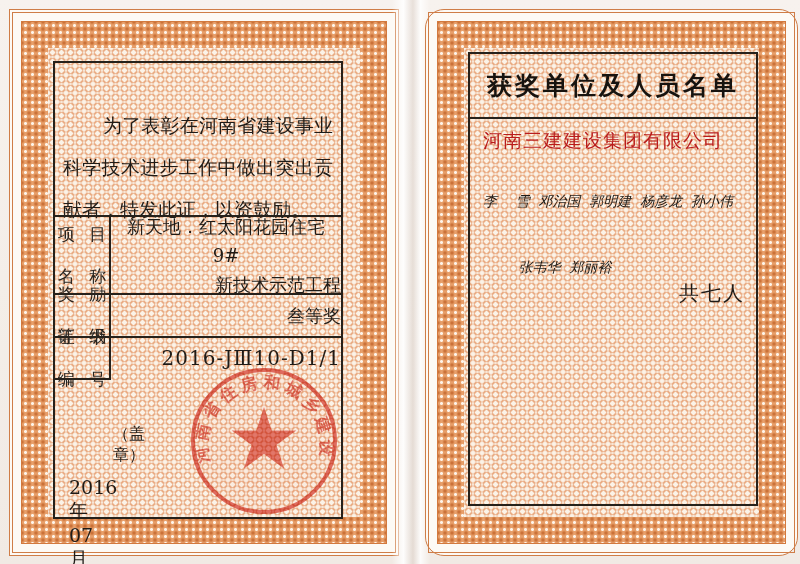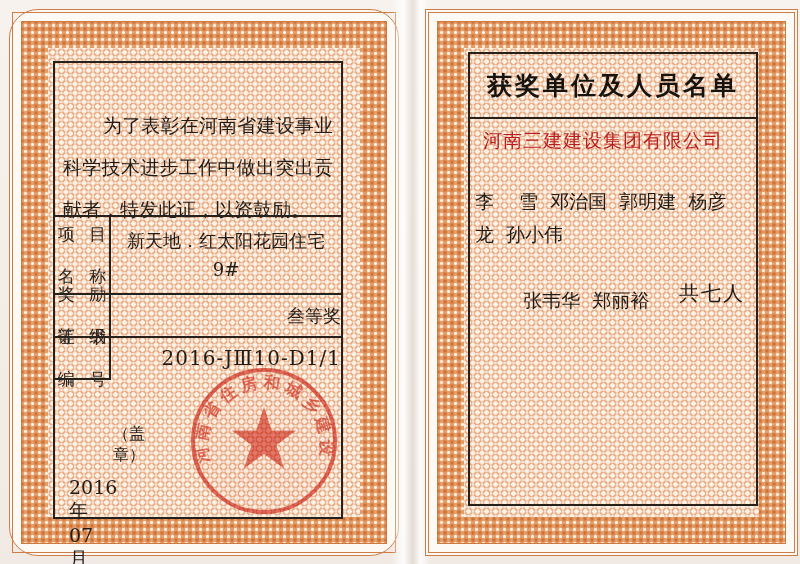--- a/index.html
+++ b/index.html
@@ -32,22 +32,22 @@
   }
   .interior{
     position:absolute;inset:26px;
     background-color:#fbf3e8;
     background-image:
       radial-gradient(circle, rgba(226,140,88,0) 2px, rgba(226,140,88,.52) 2.6px 3.5px, rgba(226,140,88,0) 4.1px),
       radial-gradient(circle, rgba(226,140,88,0) 2px, rgba(226,140,88,.52) 2.6px 3.5px, rgba(226,140,88,0) 4.1px);
     background-size:9px 9px;
     background-position:0 0,4.5px 4.5px;
   }
-  #page1{left:9px;top:9px;width:388px;height:545px;border-radius:29px;}
-  #page2{left:425px;top:9px;width:371px;height:545px;}
+  #page1{left:9px;top:9px;width:388px;height:545px;}
+  #page2{left:425px;top:9px;width:371px;height:545px;border-radius:19px;}
   
   .frame{position:absolute;border:2px solid #26211b;}
   #frame1{left:43px;top:51px;width:286px;height:454px;}
   #frame2{left:42px;top:42px;width:286px;height:450px;}
   .grid1{
     display:grid;width:100%;height:100%;
     grid-template-columns:56px 1fr;
     grid-template-rows:152px 78px 43px 42px 1fr;
   }
   .intro{
@@ -80,21 +80,21 @@
     mix-blend-mode:multiply;opacity:.82;
     pointer-events:none;
   }
   
   .title-row{
     height:63px;border-bottom:2px solid #26211b;
     display:flex;align-items:center;justify-content:center;
   }
   .cert-title{font-size:25px;font-weight:bold;letter-spacing:3px;color:#17130f;}
   .company{position:absolute;left:13px;top:74px;font-size:19px;letter-spacing:1px;color:#b91c1c;}
-  .names{position:absolute;left:5px;right:12px;top:131px;font-size:19px;line-height:33px;white-space:pre-wrap;color:#1f1b17;}
+  .names{position:absolute;left:13px;right:12px;top:131px;font-size:14px;line-height:33px;white-space:pre-wrap;color:#1f1b17;font-style:italic;}
   .total{position:absolute;right:11px;top:226px;font-size:20px;letter-spacing:2px;color:#1f1b17;}
 </style>
 </head>
 <body>
 
 <div class="scan">
 
   <div class="page" id="page1">
     <div class="page-inner">
       <div class="band">
@@ -105,20 +105,21 @@
     <div class="frame" id="frame1">
       <div class="grid1">
         <p class="intro">为了表彰在河南省建设事业科学技术进步工作中做出突出贡献者，特发此证，以资鼓励。</p>
 
         <div class="lab bt">
           <span>项 目</span>
           <span>名 称</span>
         </div>
         <div class="val bt">
           <span>新天地．红太阳花园住宅 9#</span>
+          <span>新技术示范工程</span>
         </div>
 
         <div class="lab bt">
           <span>奖 励</span>
           <span>等 级</span>
         </div>
         <div class="val bt">
           <span>叁等奖</span>
         </div>
 

